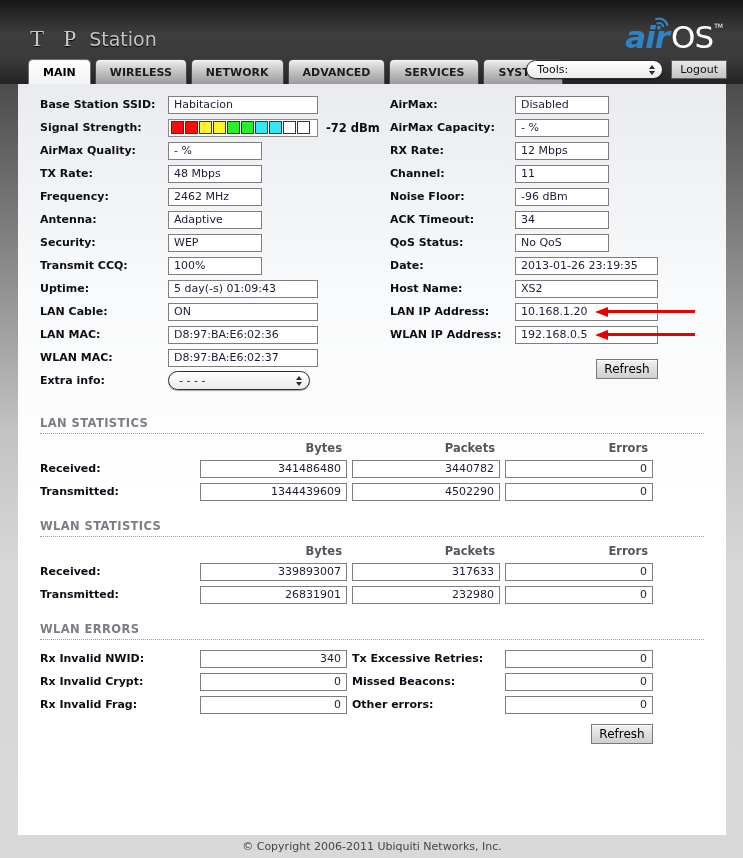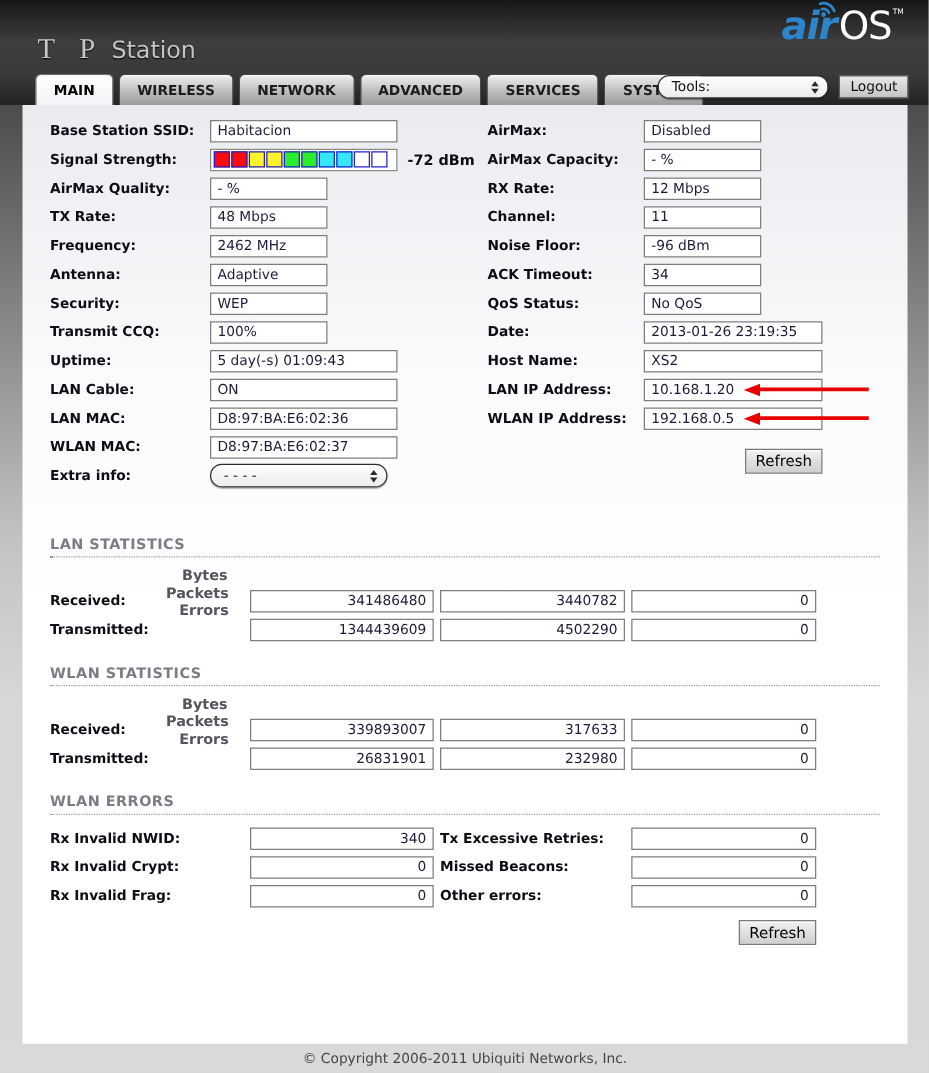--- a/index.html
+++ b/index.html
@@ -4,21 +4,21 @@
 <style>
   html,body{margin:0;padding:0;background:#d8d8d8;}
   body{width:743px;height:858px;overflow:hidden;font-family:"DejaVu Sans","Liberation Sans",sans-serif;}
   .page{width:743px;height:858px;position:relative;}
 
   
   .header{height:84px;background:linear-gradient(180deg,#161616 0%,#3e3e3e 40%,#3a3a3a 70%,#232323 100%);position:relative;}
   .brand{position:absolute;top:26px;left:30px;display:flex;align-items:baseline;}
   .brand-tp{font-family:"Liberation Serif","DejaVu Serif",serif;font-size:23px;color:#c8c8c8;letter-spacing:7px;text-shadow:0 1px 1px #000;}
   .brand-mode{font-size:19px;color:#c4c4c4;margin-left:6px;letter-spacing:0px;text-shadow:0 1px 1px #000;}
-  .airos{position:absolute;top:4px;right:20px;display:flex;align-items:flex-start;}
+  .airos{position:absolute;top:20px;right:20px;display:flex;align-items:flex-start;}
   .airos .air{font-size:31px;font-weight:bold;font-style:italic;color:#2d84c8;letter-spacing:-1px;line-height:34px;}
   .airos .os{font-size:31px;font-weight:normal;color:#fff;letter-spacing:-1px;line-height:34px;margin-left:2px;}
   .airos .tm{font-size:6px;color:#fff;margin-top:2px;margin-left:1px;}
   .wifi-arcs{position:absolute;top:-7px;left:28px;transform:rotate(-18deg);}
   .tabbar{position:absolute;bottom:0;left:28px;display:flex;gap:4px;align-items:flex-end;}
   .tab{height:25px;line-height:26px;padding:0 14px;text-align:center;font-size:11px;font-weight:bold;color:#1d1d1d;
        background:linear-gradient(180deg,#efefef 0%,#bdbdbd 55%,#9b9b9b 100%);
        border:1px solid #474747;border-bottom:none;border-radius:5px 5px 0 0;box-shadow:inset 0 1px 0 #f5f5f5;cursor:pointer;box-sizing:border-box;}
   .tab.active{background:linear-gradient(180deg,#ffffff 0%,#f2f3f6 100%);color:#000;border-color:#6e6e6e;}
   .hdr-controls{position:absolute;bottom:5px;right:16px;display:flex;gap:8px;align-items:center;}
@@ -59,23 +59,23 @@
             display:flex;align-items:center;gap:1px;padding:0 2px;flex:none;}
   .sig{width:13px;height:13px;box-sizing:border-box;border:1px solid #2121cf;background:#fff;flex:none;}
   .sigval{font-size:11.5px;font-weight:bold;color:#0d0d16;margin-left:8px;}
   .extra-sel{width:142px;}
   .extra-sel span{color:#1c1c3a;}
   .btn{width:62px;height:20px;background:linear-gradient(#f1f1f1,#cfcfcf);border:1px solid #787878;
        box-shadow:inset 0 1px 0 #fff;font-size:12px;color:#000;cursor:pointer;font-family:inherit;}
   .refresh-row-status{width:268px;display:flex;justify-content:flex-end;margin-top:13px;}
 
   
-  .stats{margin-top:36px;}
+  .stats{margin-top:24px;}
   .stats2{margin-top:16px;}
-  .shead{display:flex;height:16px;margin-top:6px;font-weight:bold;font-size:11.5px;color:#55555f;flex-direction:column;}
+  .shead{display:flex;height:16px;margin-top:6px;font-weight:bold;font-size:11.5px;color:#55555f;}
   .shead .sp{width:160px;flex:none;}
   .shead .h{box-sizing:border-box;text-align:right;padding-right:5px;flex:none;}
   .shead .h1{width:147px;margin-right:5px;}
   .shead .h2{width:148px;margin-right:5px;}
   .shead .h3{width:148px;}
   .srow{display:flex;align-items:center;height:23px;}
   .srow .sl{width:160px;flex:none;font-weight:bold;font-size:11px;color:#0d0d16;}
   .sfield{text-align:right;}
   .sf1{width:147px;margin-right:5px;}
   .sf2{width:148px;margin-right:5px;}

